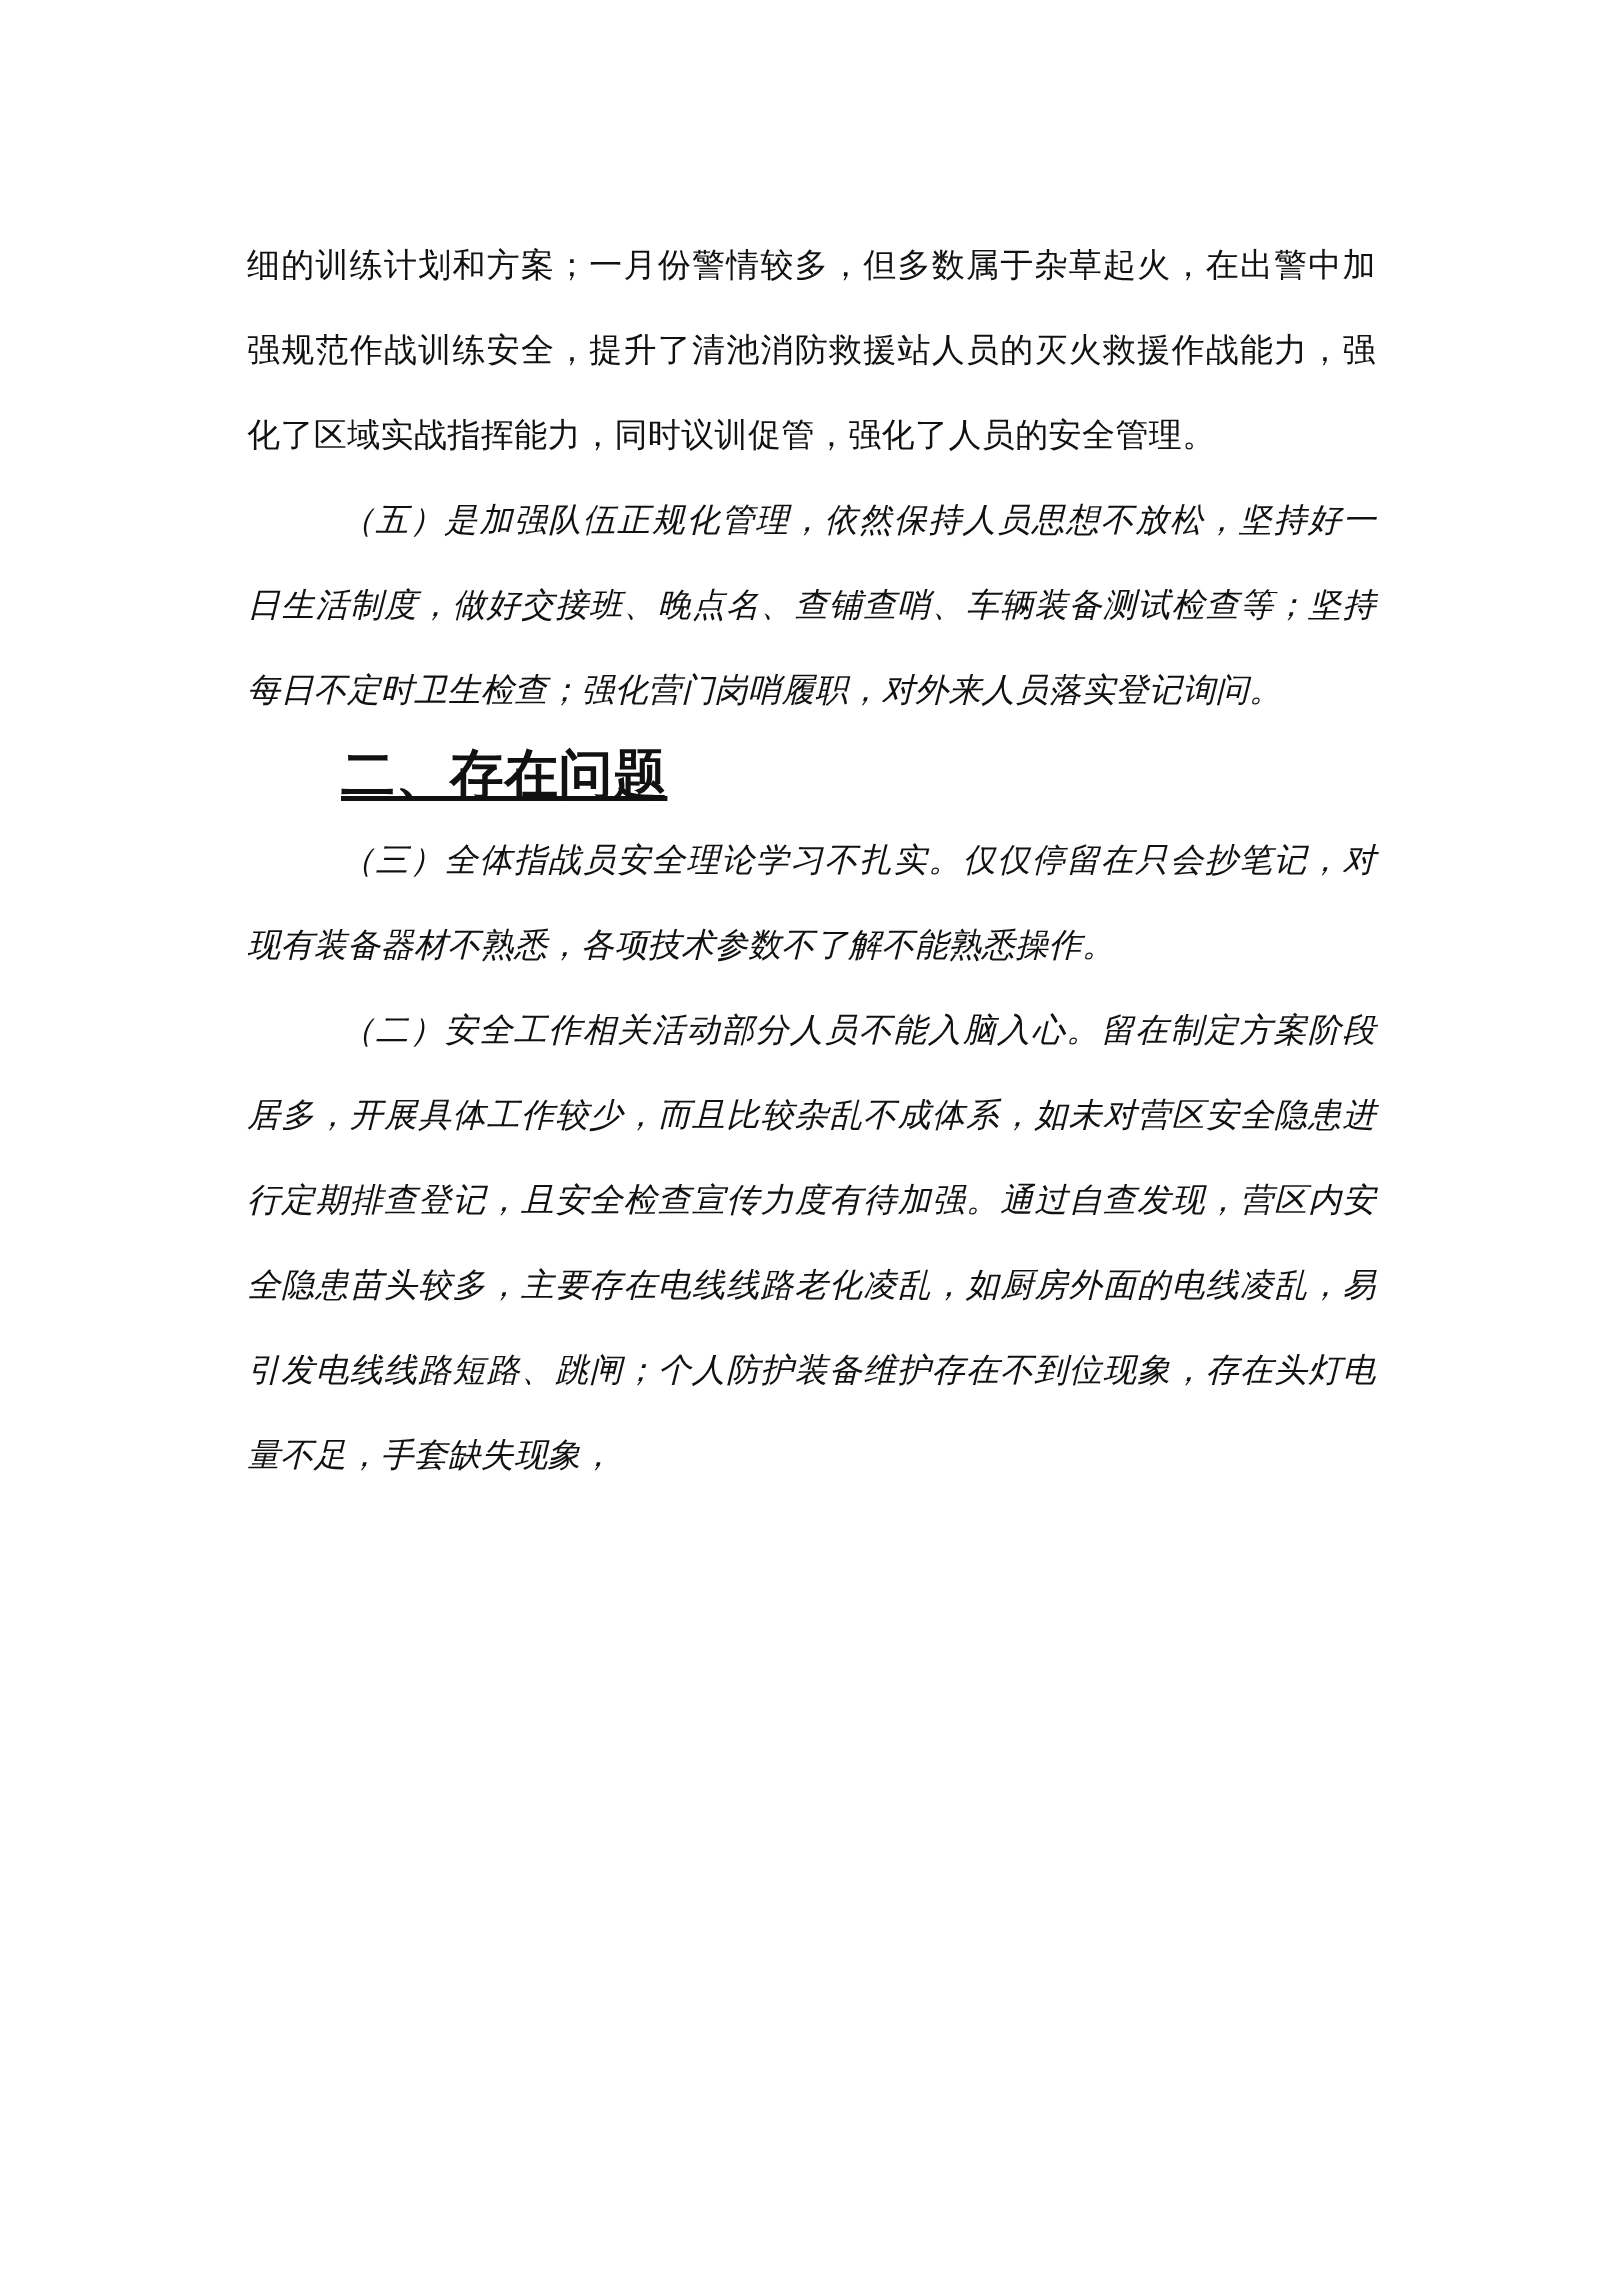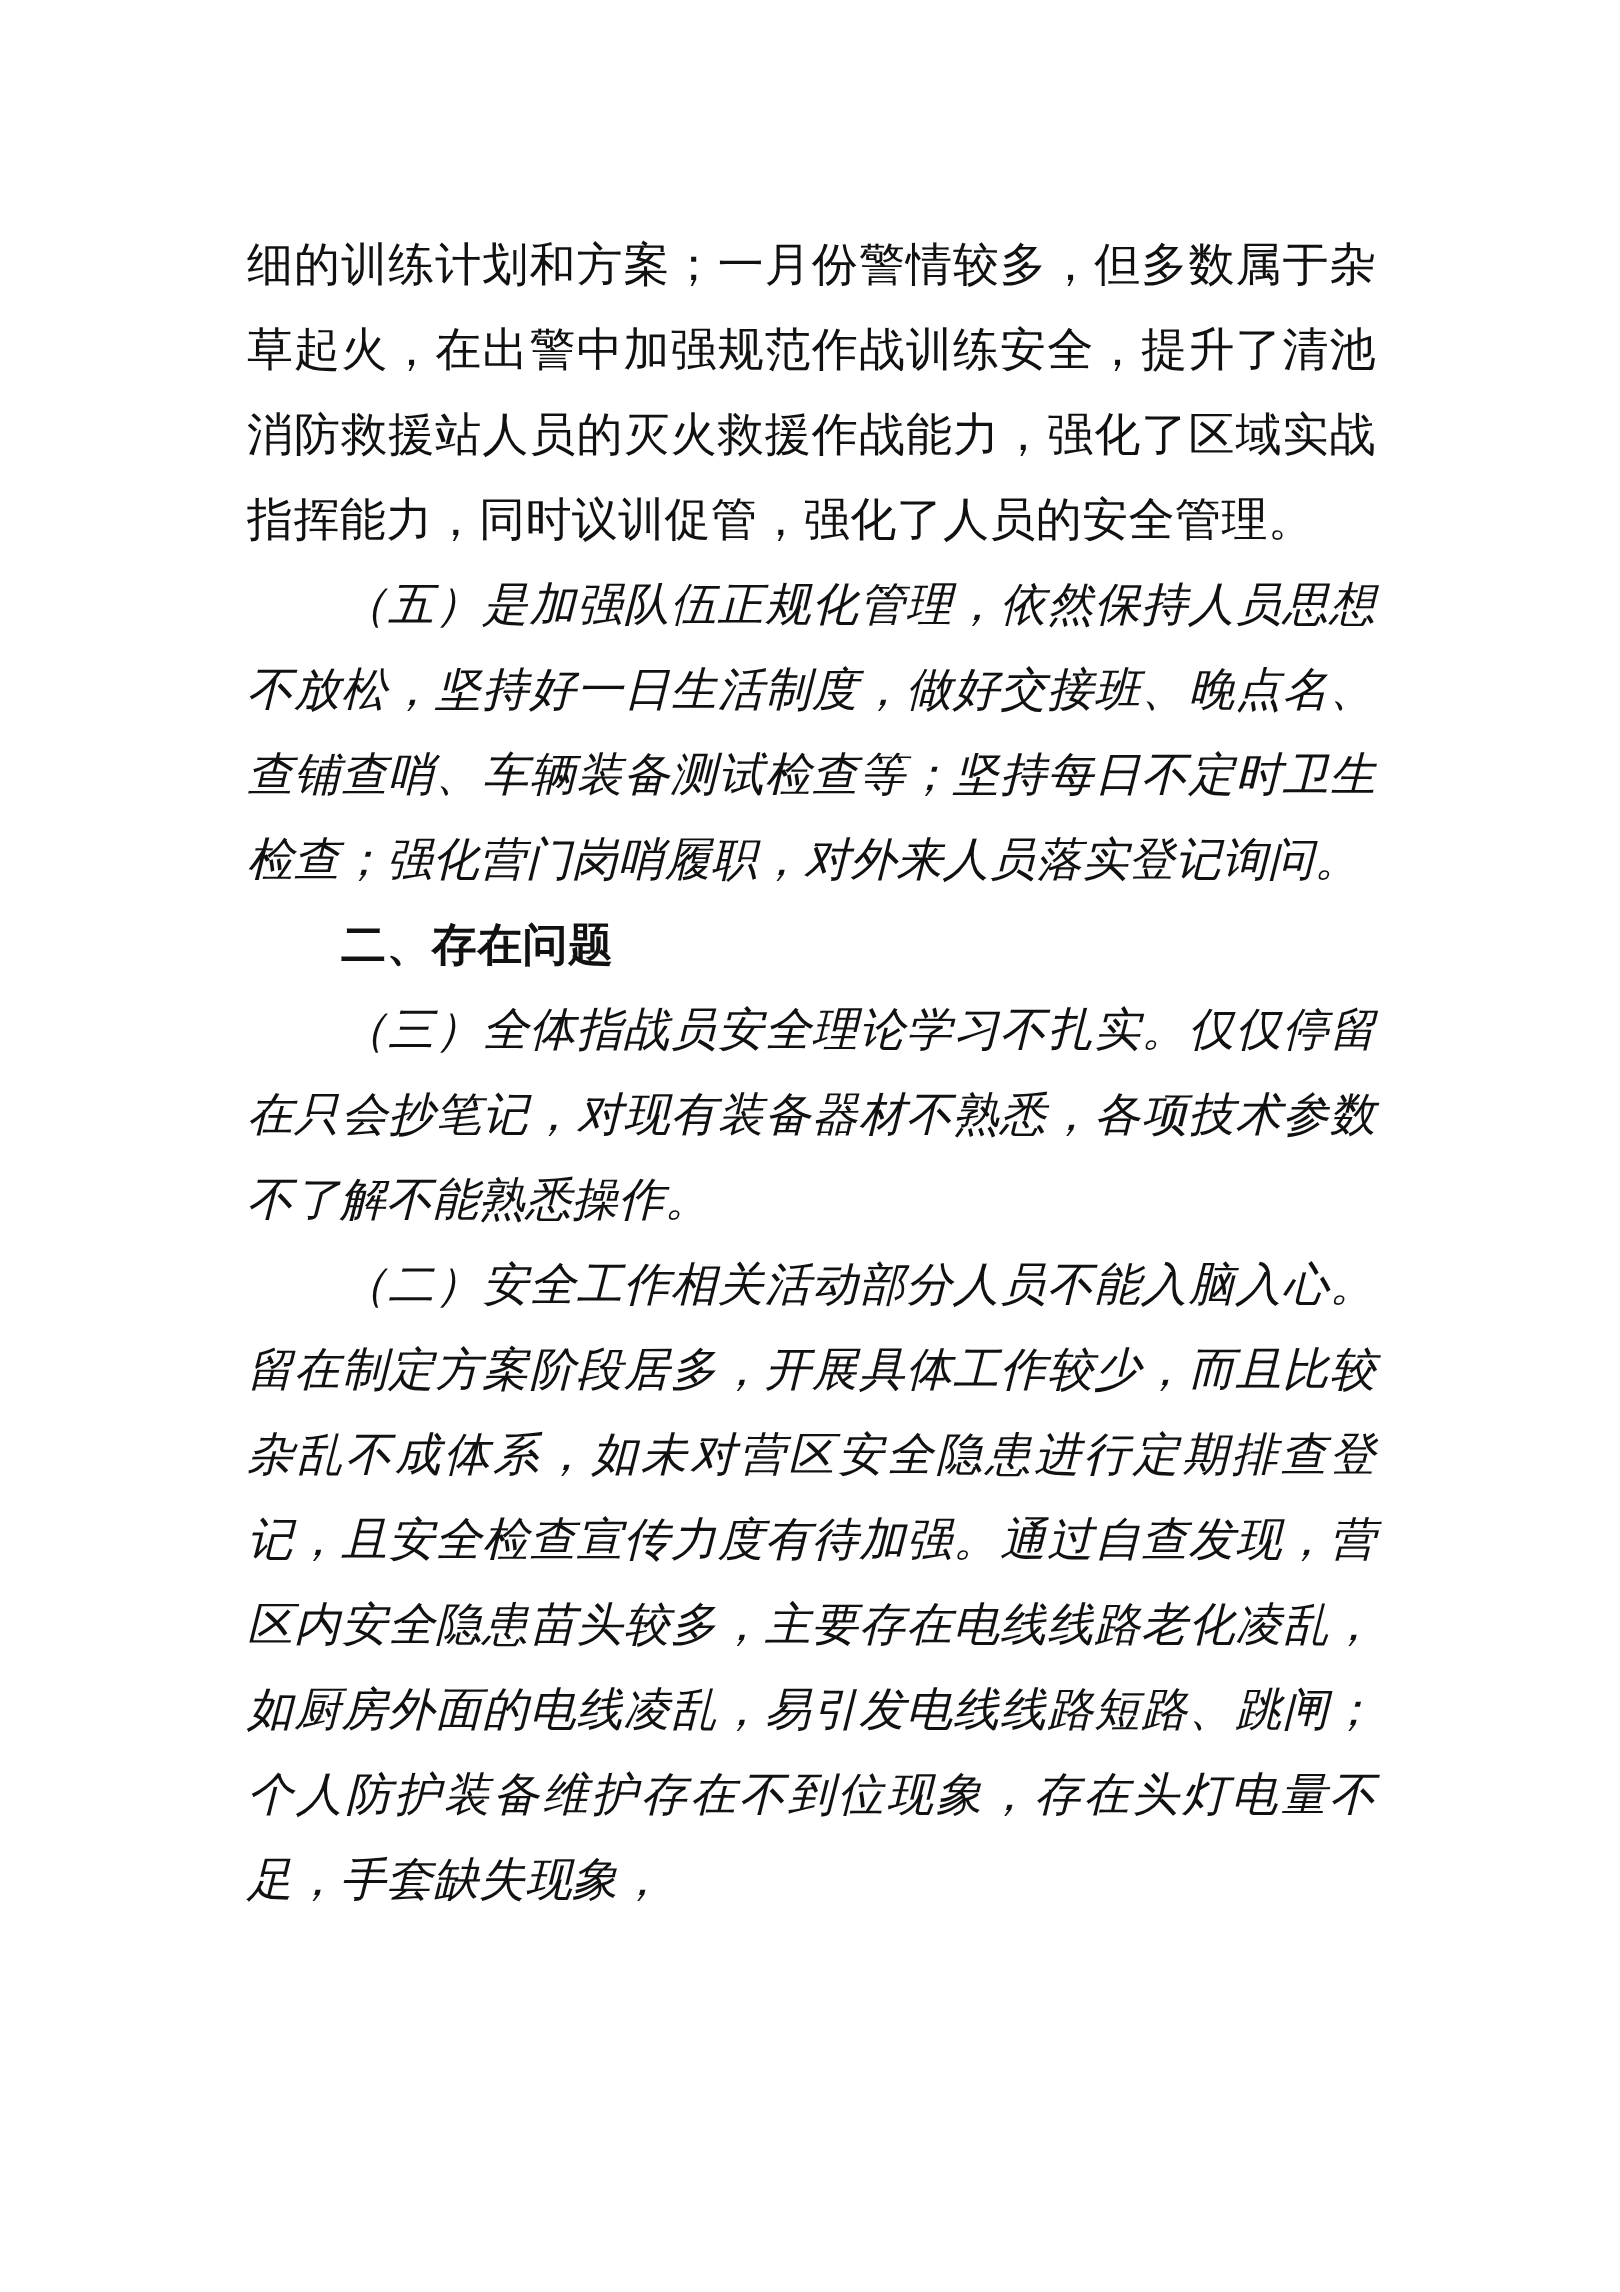--- a/index.html
+++ b/index.html
@@ -16,38 +16,39 @@
       color: #111111;
     }
     .page {
       position: absolute;
       left: 247px;
       top: 222px;
       width: 1129px;
     }
     .para {
       margin: 0;
-      font-size: 46px;
+      font-size: 33px;
       line-height: 85px;
       letter-spacing: 0.4px;
       text-align: justify;
       text-justify: inter-character;
       word-break: break-all;
     }
     .indent {
       text-indent: 94px;
       font-style: italic;
     }
     .heading {
       margin: 0;
-      font-size: 45px;
+      font-size: 54px;
       line-height: 85px;
       font-weight: bold;
       text-indent: 94px;
       letter-spacing: 0.4px;
+      text-decoration: underline;
     }
   </style>
 </head>
 <body>
 
 <div class="page">
   <p class="para">细的训练计划和方案；一月份警情较多，但多数属于杂草起火，在出警中加强规范作战训练安全，提升了清池消防救援站人员的灭火救援作战能力，强化了区域实战指挥能力，同时议训促管，强化了人员的安全管理。</p>
   <p class="para indent">（五）是加强队伍正规化管理，依然保持人员思想不放松，坚持好一日生活制度，做好交接班、晚点名、查铺查哨、车辆装备测试检查等；坚持每日不定时卫生检查；强化营门岗哨履职，对外来人员落实登记询问。</p>
   <h2 class="heading">二、存在问题</h2>
   <p class="para indent">（三）全体指战员安全理论学习不扎实。仅仅停留在只会抄笔记，对现有装备器材不熟悉，各项技术参数不了解不能熟悉操作。</p>

